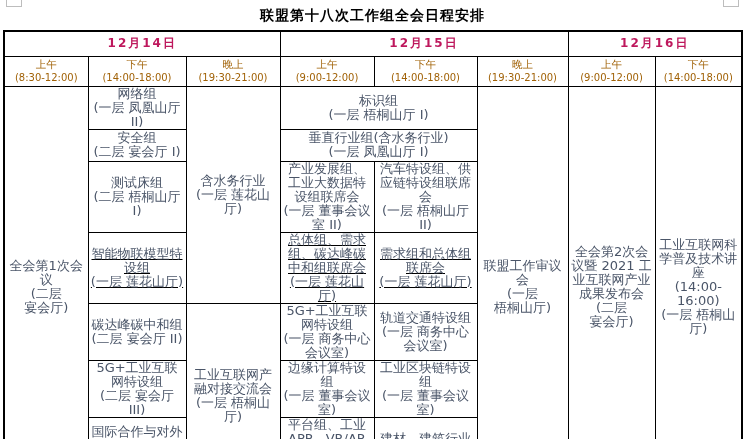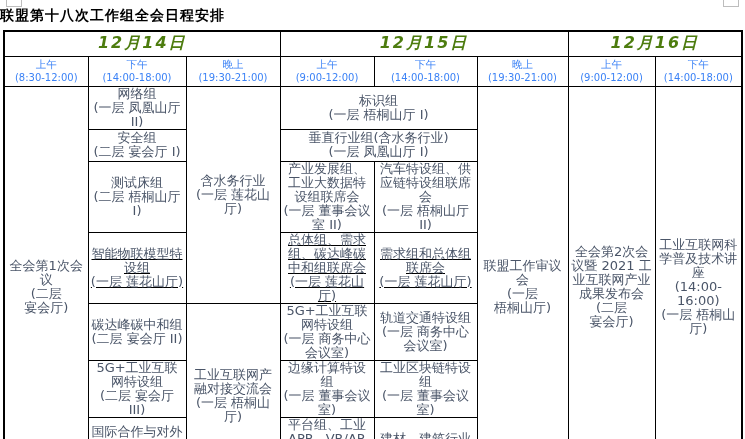--- a/index.html
+++ b/index.html
@@ -6,21 +6,21 @@
   html,body { background:#ffffff; }
   body {
     width:745px; height:439px;
     font-family:"DejaVu Sans", sans-serif;
     overflow:hidden;
   }
   .page { position:relative; width:745px; height:439px; background:#fff; }
 
   .doc-title {
     position:absolute; top:7px; left:0; width:100%;
-    text-align:left; font-size:14px; font-weight:bold; color:#000;
+    text-align:center; font-size:14px; font-weight:bold; color:#000;
     letter-spacing:1px;
   }
 
   .handle {
     position:absolute; top:-4px; width:16px; height:11px;
     border:1px solid #bdbdbd; background:#fff;
   }
   .handle.left  { left:6px; }
   .handle.right { right:6px; }
 
@@ -28,25 +28,24 @@
     position:absolute; left:3px; top:30px;
     width:738px; table-layout:fixed;
     border-collapse:collapse; border:2px solid #000;
   }
   .schedule th, .schedule td {
     border:1px solid #000;
     text-align:center; vertical-align:middle;
     padding:0 2px; font-weight:normal;
   }
   tr.r-day th {
-    height:25px; font-size:16px; font-weight:bold; color:#4d7c0f;
+    height:25px; font-size:12px; font-weight:bold; color:#be185d;
     letter-spacing:2px;
-    font-style:italic;
   }
-  tr.r-time th { height:30px; color:#3b82f6; }
+  tr.r-time th { height:30px; color:#a16207; }
   .period { display:block; font-size:10.5px; line-height:13px; }
   .trange { display:block; font-size:10px;  line-height:13px; }
 
   .c {
     white-space:pre-line;
     font-size:13px; line-height:14px; color:#4a5568;
   }
   tr.r1 { height:33px; } tr.r2 { height:32px; } tr.r3 { height:57px; }
   tr.r4 { height:58px;text-decoration:underline; } tr.r5 { height:57px; } tr.r6 { height:53px; }
   tr.r7 { height:56px; }

